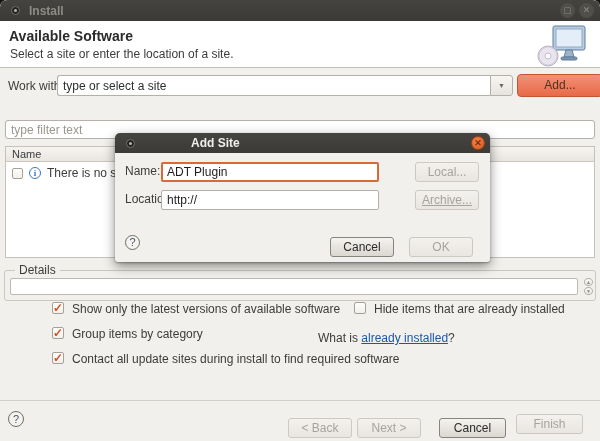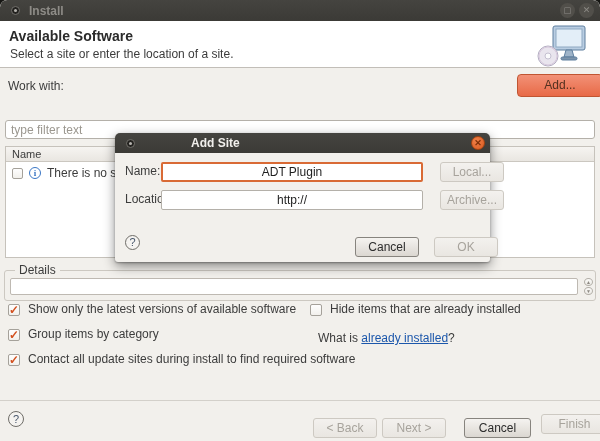--- a/index.html
+++ b/index.html
@@ -69,45 +69,45 @@
              border:1px solid #ccc8c1; border-radius:3px; }
   .details-legend { position:absolute; left:10px; top:-8px; background:#f2f0ec; padding:0 4px; }
   .details-text { position:absolute; left:5px; top:7px; width:568px; height:17px; background:#fff;
              border:1px solid #beb9b2; border-radius:2px; }
   .details-spin { position:absolute; right:1px; top:7px; width:11px; height:17px; display:flex;
              flex-direction:column; justify-content:center; align-items:center; gap:1px; }
   .spin-b { width:9px; height:8px; border:1px solid #b2aea7; border-radius:50%; font-size:5px;
              line-height:6px; text-align:center; color:#8d8983; background:linear-gradient(#faf9f7,#eceae5); }
 
   
-  .opt { position:absolute; display:flex; align-items:flex-end; gap:8px; white-space:nowrap; }
+  .opt { position:absolute; display:flex; align-items:flex-start; gap:8px; white-space:nowrap;margin-left:44px; }
   .whatis { position:absolute; left:318px; top:331px; }
 
   
   .footer-sep { position:absolute; left:0; top:400px; width:100%; height:1px; background:#d3d0ca; }
   .help-circle { position:absolute; width:16px; height:16px; border:1px solid #6f6d68; border-radius:50%;
              color:#47566b; font-size:11px; line-height:14px; text-align:center; background:#f5f3f0; }
-  .btn { position:absolute; height:20px; border-radius:3px; text-align:center; line-height:18px;margin-left:25px; }
+  .btn { position:absolute; height:20px; border-radius:3px; text-align:center; line-height:18px; }
   .btn.disabled { background:linear-gradient(#f3f1ee,#e9e6e1); border:1px solid #cdc9c2; color:#a7a39c; }
   .btn.enabled  { background:linear-gradient(#f5f3f0,#dbd7d1); border:1px solid #87847e; color:#2c2c2c; }
 
   
   .dialog { position:absolute; left:115px; top:133px; width:375px; height:129px; background:#f2f0ec;
             border-radius:5px 5px 3px 3px; box-shadow:0 4px 12px rgba(0,0,0,.45), 0 1px 2px rgba(0,0,0,.3);
             z-index:10; }
   .dialog .titlebar { height:20px; border-radius:5px 5px 0 0;gap:47px; }
   .dialog .titlebar .title { color:#f1efec; }
   .dlg-close { position:absolute; right:5px; top:3px; width:14px; height:14px; border-radius:50%;
             background:radial-gradient(circle at 35% 30%, #f08048, #d95a21); border:1px solid #a34311;
             color:#7e2f08; font-size:9px; font-weight:bold; line-height:12px; text-align:center; }
   .dlg-row { position:absolute; left:0; width:100%; }
   .dlg-label { position:absolute; left:10px; top:3px; }
-  .dlg-field { position:absolute; left:46px; width:262px; height:20px; background:#fff;
+  .dlg-field { position:absolute; left:46px; width:218px; height:20px; background:#fff;
             border:1px solid #b4b0a9; border-radius:2px; padding:0 5px;
-            font:12px "Liberation Sans",sans-serif; color:#1e1e1e; outline:none;text-align:center; }
+            font:12px "Liberation Sans",sans-serif; color:#1e1e1e; outline:none; }
   .dlg-field.focused { border:2px solid #d96a35; padding:0 4px; }
   .dlg-btn { position:absolute; left:300px; width:64px; height:20px; }
 </style>
 </head>
 <body>
 
 <div class="window">
 
   <div class="titlebar">
     <span class="app-icon"></span>
@@ -126,20 +126,24 @@
       <rect x="20" y="5" width="26" height="18" fill="#e3eef8" stroke="#8fa9c2"></rect>
       <path d="M30 26 L36 26 L38 33 L28 33 Z" fill="#9fb4c9" stroke="#5f7f9e"></path>
       <rect x="25" y="33" width="16" height="3" rx="1.5" fill="#7d94ab" stroke="#5f7f9e"></rect>
       <circle cx="12" cy="32" r="10" fill="#e9e5ee" stroke="#b3aec2"></circle>
       <circle cx="12" cy="32" r="9" fill="none" stroke="#d8c9dd"></circle>
       <circle cx="12" cy="32" r="3" fill="#fafafc" stroke="#c4c0d0"></circle>
     </svg>
   </div>
 
   <div class="workwith-label">Work with:</div>
+  <div class="combo">
+    <input value="type or select a site" style="">
+    <span class="arrow-btn">▼</span>
+  </div>
   <div class="add-btn">Add...</div>
 
 
   <input class="filter" placeholder="type filter text" style="">
 
   <div class="treebox">
     <div class="tree-header">Name</div>
     <div class="tree-row">
       <span class="cb small"></span>
       <span class="info-ic">i</span>
@@ -190,21 +194,21 @@
 
     <div class="dlg-row" style="top:28px; height:22px;">
       <span class="dlg-label">Name:</span>
       <input class="dlg-field focused" style="top: 1px;" value="ADT Plugin">
       <div class="btn disabled dlg-btn" style="top:1px;">Local...</div>
     </div>
 
     <div class="dlg-row" style="top:56px; height:22px;">
       <span class="dlg-label">Location:</span>
       <input class="dlg-field" style="top: 1px;" value="http://">
-      <div class="btn disabled dlg-btn" style="top:1px;">Archive...</div>
+      <div class="btn disabled dlg-btn" style="top:1px;text-decoration:underline;">Archive...</div>
     </div>
 
     <div class="help-circle" style="left:10px; top:102px; width:15px; height:15px; line-height:13px;">?</div>
     <div class="btn enabled" style="left:215px; top:104px; width:64px;">Cancel</div>
     <div class="btn disabled" style="left:294px; top:104px; width:64px;">OK</div>
   </div>
 
 </div>
 
 </body></html>

